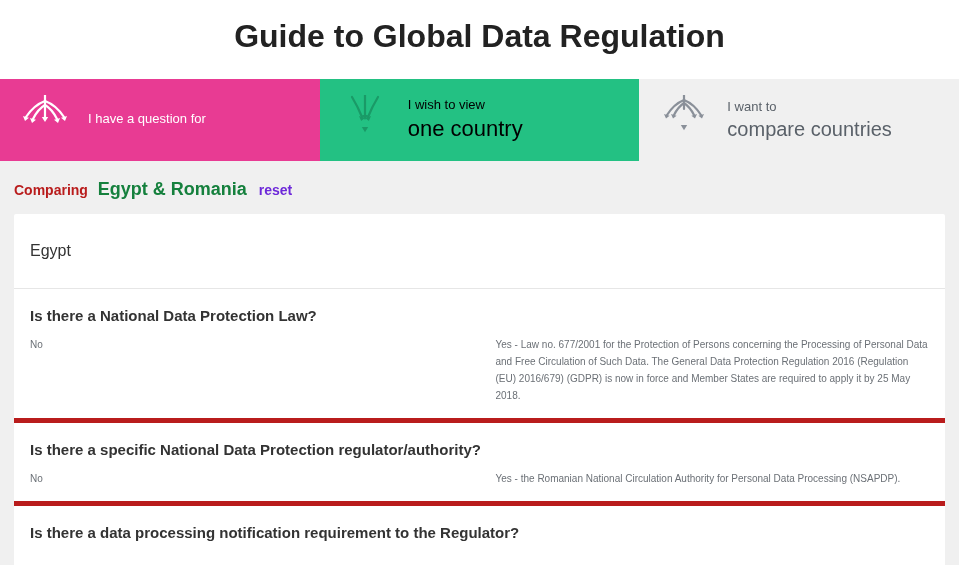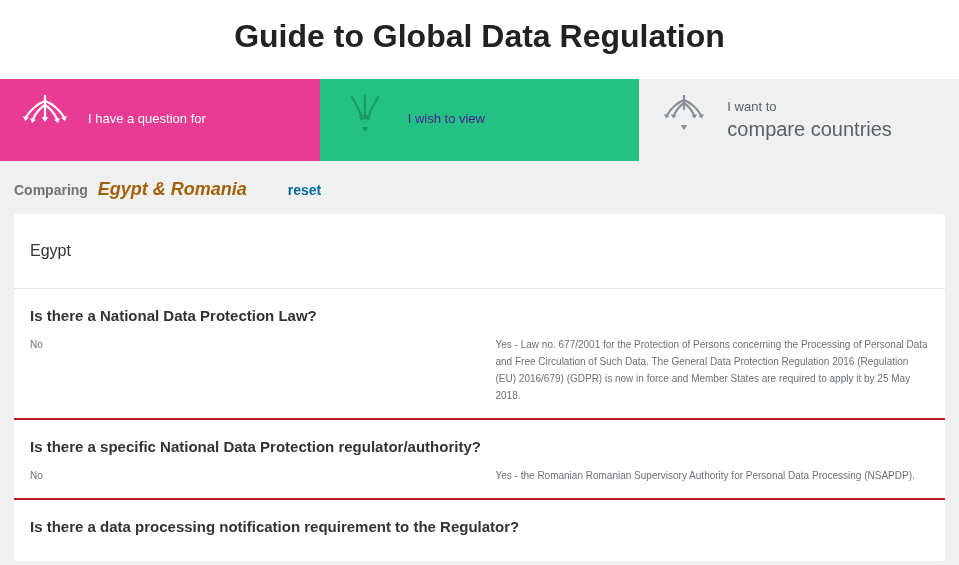--- a/index.html
+++ b/index.html
@@ -32,21 +32,21 @@
       gap: 18px;
       cursor: pointer;
       min-height: 78px;
     }
     .tab-pink {
       background: #e83b93;
       color: #fff;
     }
     .tab-green {
       background: #23c183;
-      color: #4c1d95;
+      color: #000000;
     }
     .tab-gray {
       background: #f0f0f0;
       color: #5a6169;
     }
     .tab-icon {
       width: 50px;
       height: 50px;
       display: flex;
       align-items: center;
@@ -65,59 +65,57 @@
     }
     .tab-gray .tab-text-large {
       font-size: 20px;
     }
     .comparing-bar {
       padding: 18px 14px 14px;
       background: #f0f0f0;
       font-size: 14px;
     }
     .comparing-label {
-      color: #737373;
+      color: #b91c1c;
       font-weight: 600;
       margin-right: 6px;
       margin-top: 36px;
     }
     .comparing-value {
-      color: #a16207;
+      color: #15803d;
       font-size: 18px;
       font-weight: 700;
       margin-right: 8px;
-      font-style: italic;
     }
     .reset-link {
-      color: #0369a1;
+      color: #6d28d9;
       font-size: 14px;
       font-weight: 600;
       cursor: pointer;
-      margin-left: 29px;
     }
     .content-wrap {
       background: #f0f0f0;
       padding: 0 14px 14px;
     }
     .compare-panel {
       background: #fff;
       border-radius: 2px;
     }
     .country-headers {
       display: flex;
       border-bottom: 1px solid #e6e6e6;
     }
     .country-header {
       flex: 1;
       padding: 28px 16px;
       font-size: 16px;
       color: #333;
     }
     .qa-section {
-      border-bottom: 2px solid #b91c1c;
+      border-bottom: 5px solid #b91c1c;
       padding-bottom: 14px;
     }
     .question {
       padding: 18px 16px 12px;
       font-size: 15px;
       font-weight: 700;
       color: #333;
     }
     .answers-row {
       display: flex;
@@ -171,20 +169,21 @@
         <g fill="#1a9a67">
           <path d="M25 20 l-3 0 l3 5 l3 -5 z"></path>
           <path d="M22 22 l-3 -1 l2.2 5 l3.6 -3 z"></path>
           <path d="M28 22 l3 -1 l-2.2 5 l-3.6 -3 z"></path>
           <path d="M25 32 l-3.2 0 l3.2 5.2 l3.2 -5.2 z"></path>
         </g>
       </svg>
     </div>
     <div>
       <div class="tab-text-small">I wish to view</div>
+      <div class="tab-text-large">one country</div>
     </div>
   </div>
 
   <div class="tab tab-gray">
     <div class="tab-icon">
       <svg viewBox="0 0 50 50" width="50" height="50">
         <g fill="none" stroke="#8a9099" stroke-width="2.2" stroke-linecap="round">
           <path d="M25 0 L25 14"></path>
           <path d="M25 8 Q19 12 15 20"></path>
           <path d="M25 8 Q31 12 35 20"></path>
@@ -225,21 +224,21 @@
       <div class="answers-row">
         <div class="answer">No</div>
         <div class="answer">Yes - Law no. 677/2001 for the Protection of Persons concerning the Processing of Personal Data and Free Circulation of Such Data. The General Data Protection Regulation 2016 (Regulation (EU) 2016/679) (GDPR) is now in force and Member States are required to apply it by 25 May 2018.</div>
       </div>
     </div>
 
     <div class="qa-section">
       <div class="question">Is there a specific National Data Protection regulator/authority?</div>
       <div class="answers-row">
         <div class="answer">No</div>
-        <div class="answer">Yes - the Romanian Romanian Supervisory Authority for Personal Data Processing (NSAPDP).</div>
+        <div class="answer">Yes - the Romanian National Circulation Authority for Personal Data Processing (NSAPDP).</div>
       </div>
     </div>
 
     <div class="qa-section" style="border-bottom:none;">
       <div class="question">Is there a data processing notification requirement to the Regulator?</div>
     </div>
 
   </div>
 </div>
 

